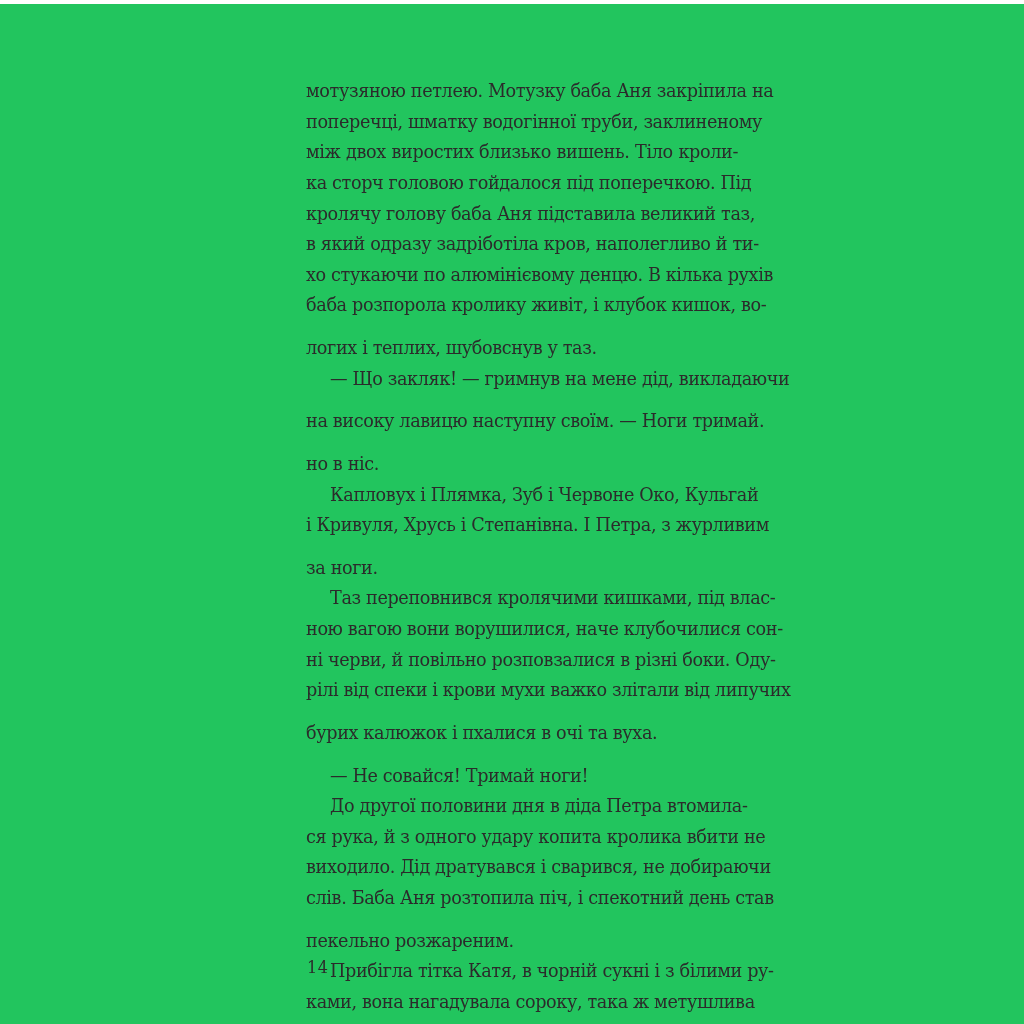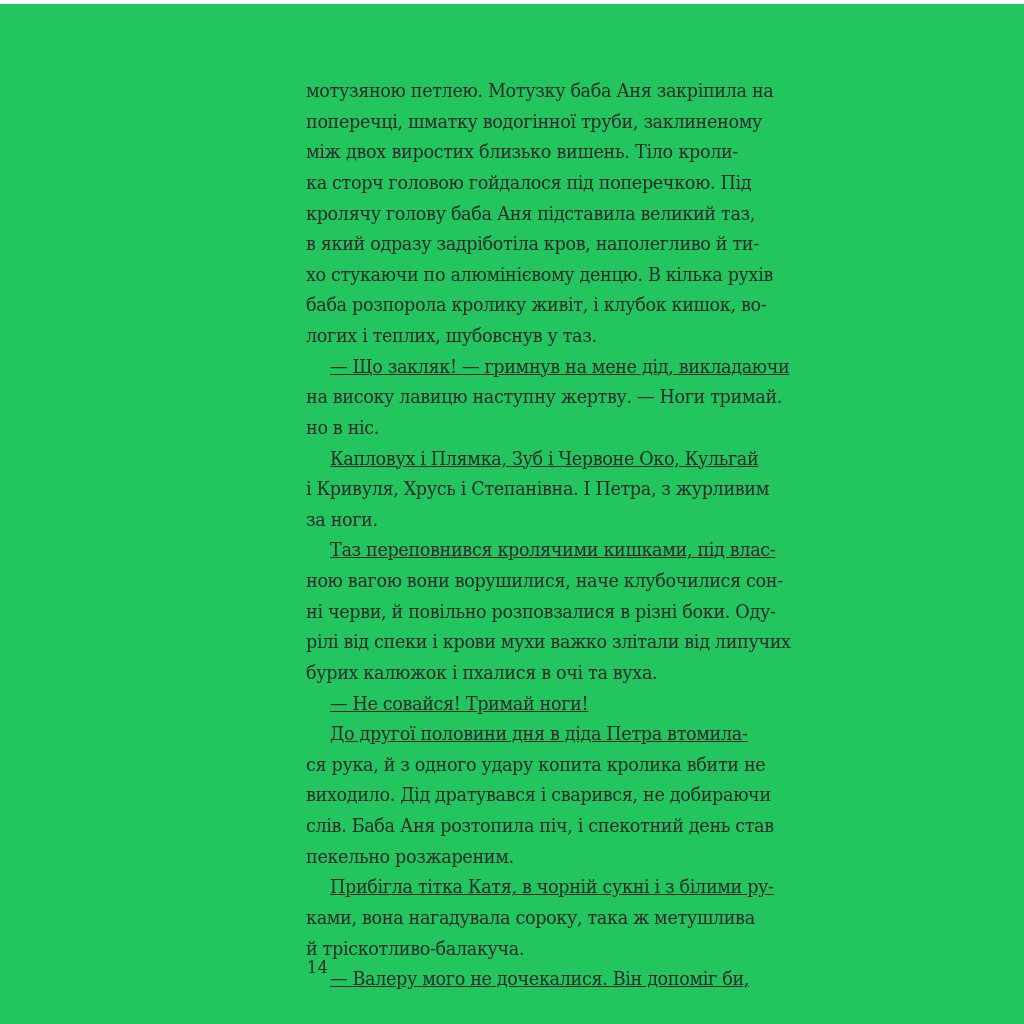--- a/index.html
+++ b/index.html
@@ -19,22 +19,22 @@
     }
     .line {
       height: 30.63px;
       line-height: 30.63px;
       white-space: nowrap;
       text-align: justify;
       text-align-last: justify;
       display: block;
       overflow: visible;
     }
-    .line.last { text-align-last: left; }
-    .line.indent { padding-left: 24px; text-decoration: underline; }
+    .line.last { text-align-last: left; margin-top: 12px; }
+    .line.indent { padding-left: 24px; }
     .page-number {
       position: absolute;
       left: 307px;
       top: 954px;
       font-family: "DejaVu Serif", "Liberation Serif", serif;
       font-size: 16px;
       color: #2b2b2b;
       letter-spacing: 0.5px;
       text-align: center;
     }
@@ -47,21 +47,21 @@
       <span class="line">мотузяною петлею. Мотузку баба Аня закріпила на</span>
       <span class="line">поперечці, шматку водогінної труби, заклиненому</span>
       <span class="line">між двох виростих близько вишень. Тіло кроли-</span>
       <span class="line">ка сторч головою гойдалося під поперечкою. Під</span>
       <span class="line">кролячу голову баба Аня підставила великий таз,</span>
       <span class="line">в який одразу задріботіла кров, наполегливо й ти-</span>
       <span class="line">хо стукаючи по алюмінієвому денцю. В кілька рухів</span>
       <span class="line">баба розпорола кролику живіт, і клубок кишок, во-</span>
       <span class="line last">логих і теплих, шубовснув у таз.</span>
       <span class="line indent">— Що закляк! — гримнув на мене дід, викладаючи</span>
-      <span class="line last">на високу лавицю наступну жертву. — Ноги тримай.</span>
+      <span class="line last">на високу лавицю наступну своїм. — Ноги тримай.</span>
       <span class="line last">но в ніс.</span>
       <span class="line indent">Капловух і Плямка, Зуб і Червоне Око, Кульгай</span>
       <span class="line">і Кривуля, Хрусь і Степанівна. І Петра, з журливим</span>
       <span class="line last">за ноги.</span>
       <span class="line indent">Таз переповнився кролячими кишками, під влас-</span>
       <span class="line">ною вагою вони ворушилися, наче клубочилися сон-</span>
       <span class="line">ні черви, й повільно розповзалися в різні боки. Оду-</span>
       <span class="line">рілі від спеки і крови мухи важко злітали від липучих</span>
       <span class="line last">бурих калюжок і пхалися в очі та вуха.</span>
       <span class="line indent last">— Не совайся! Тримай ноги!</span>

